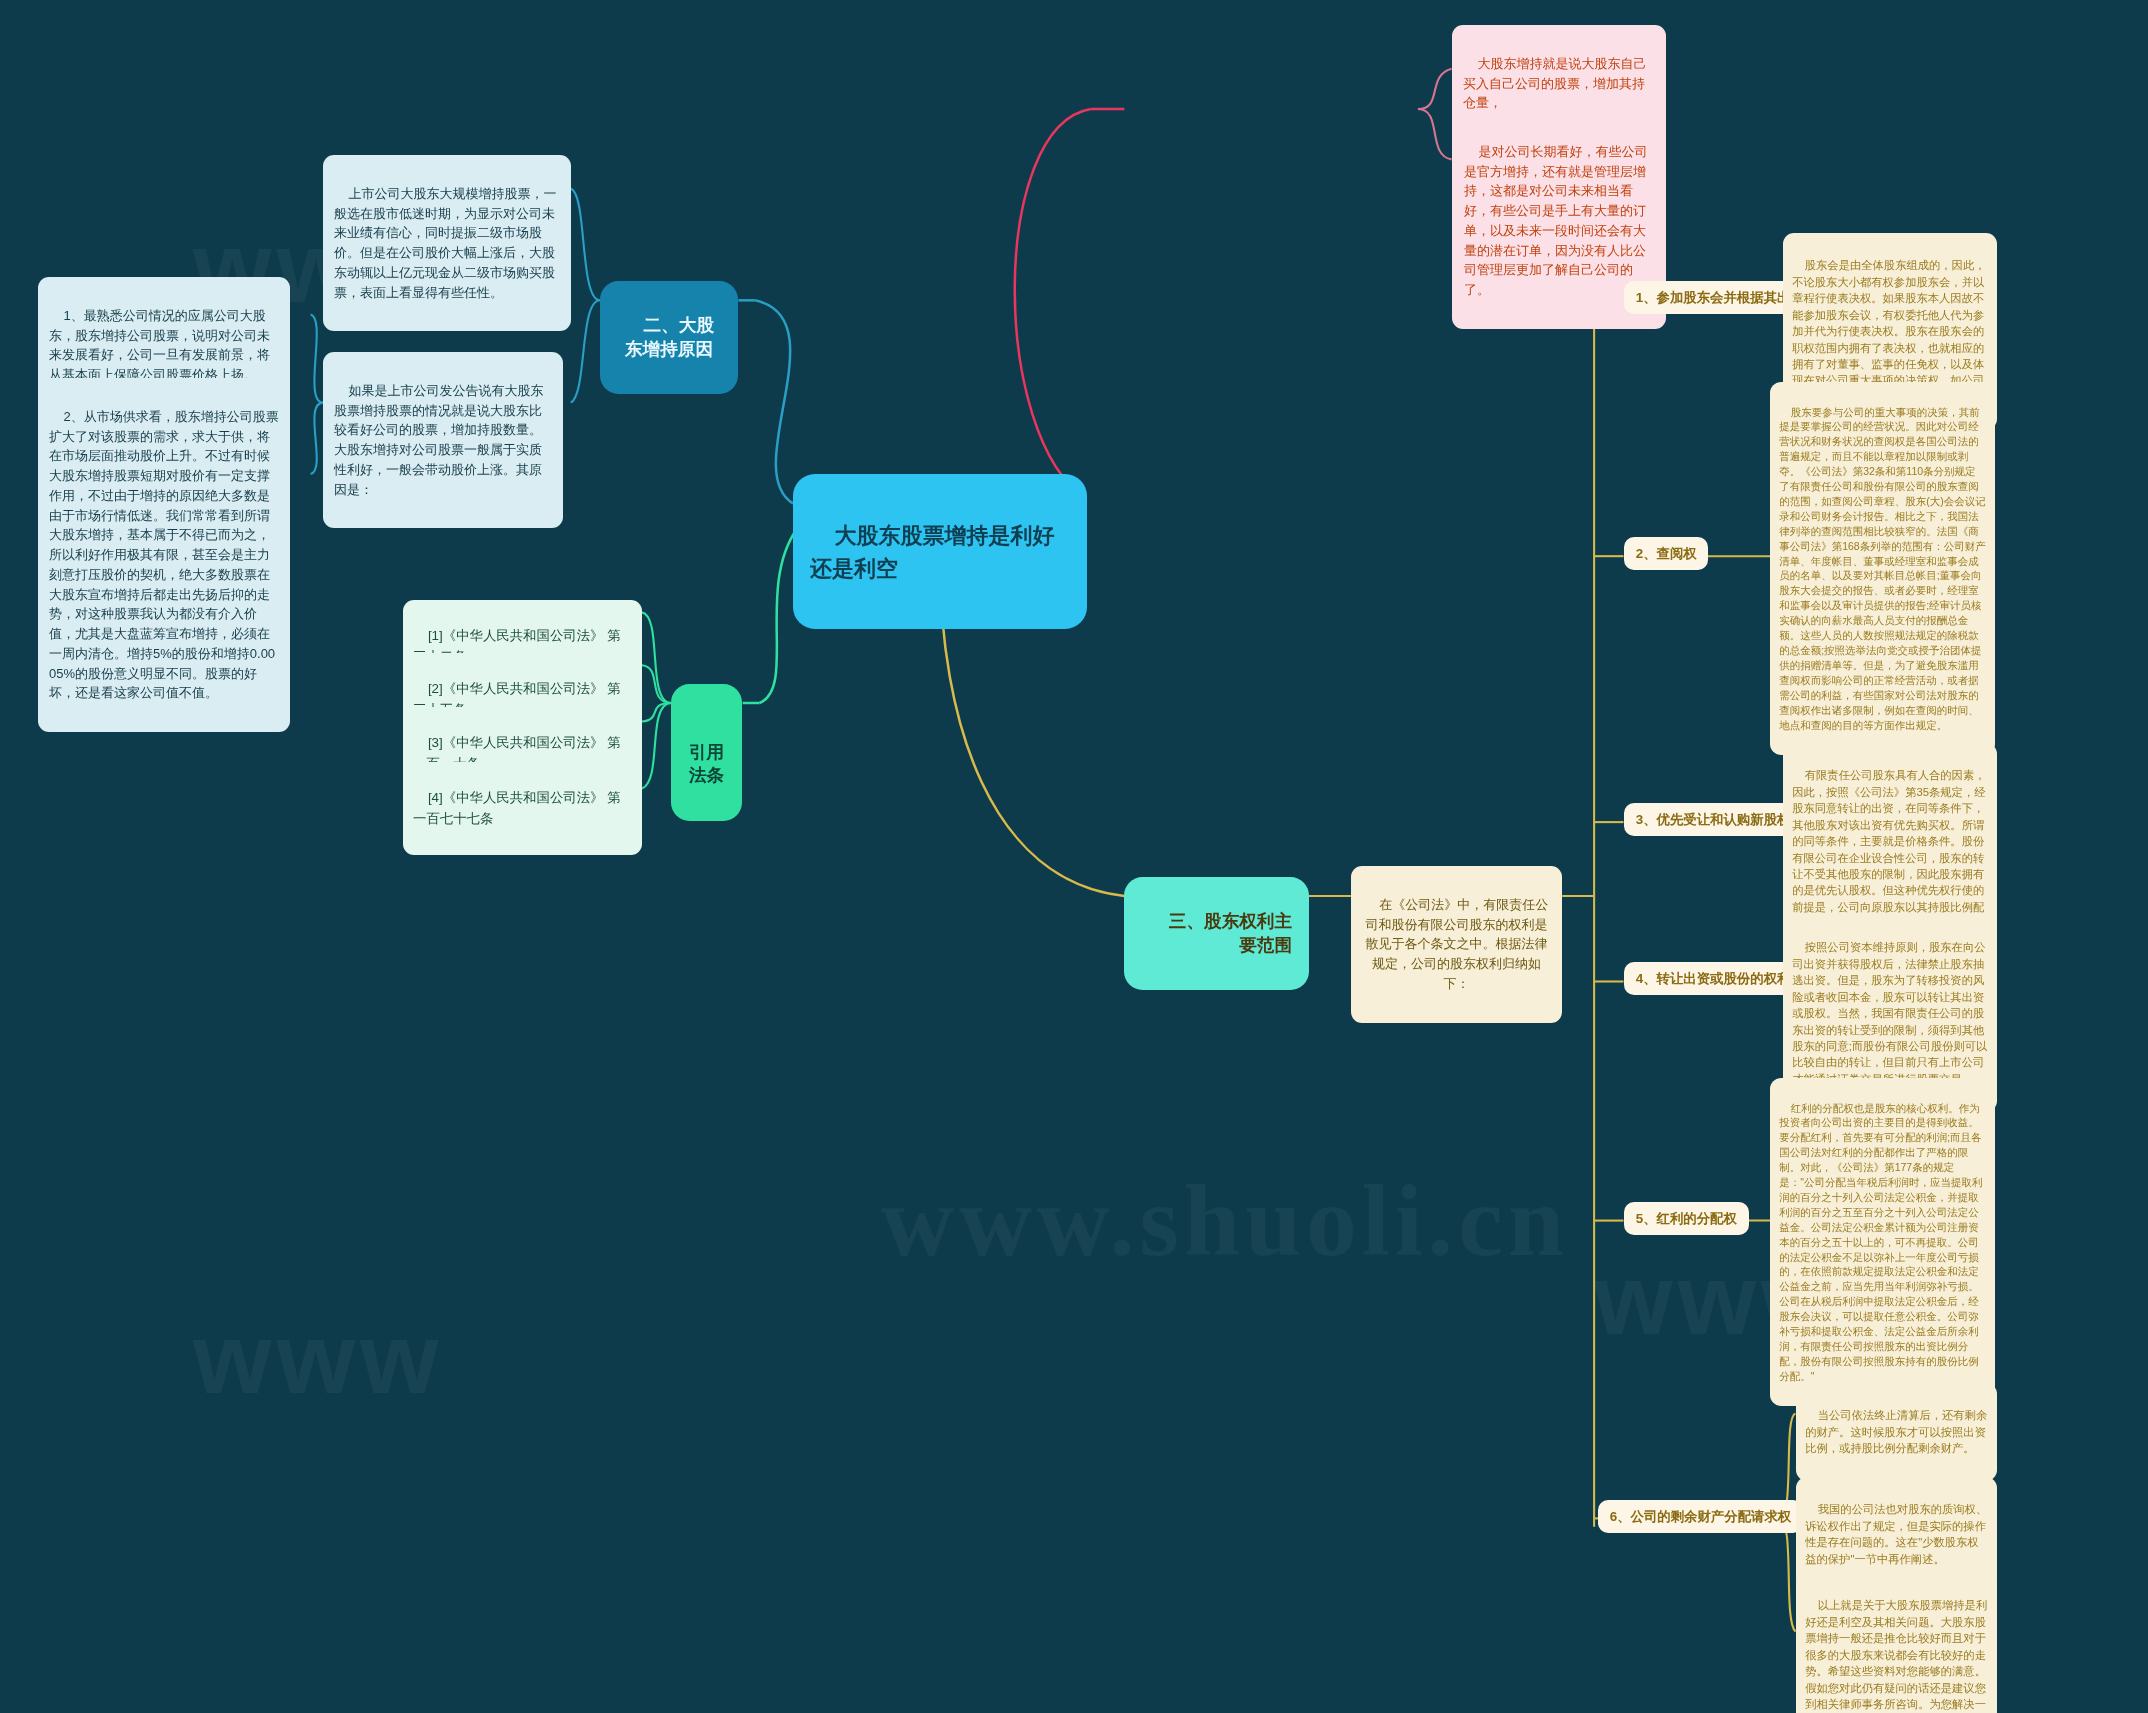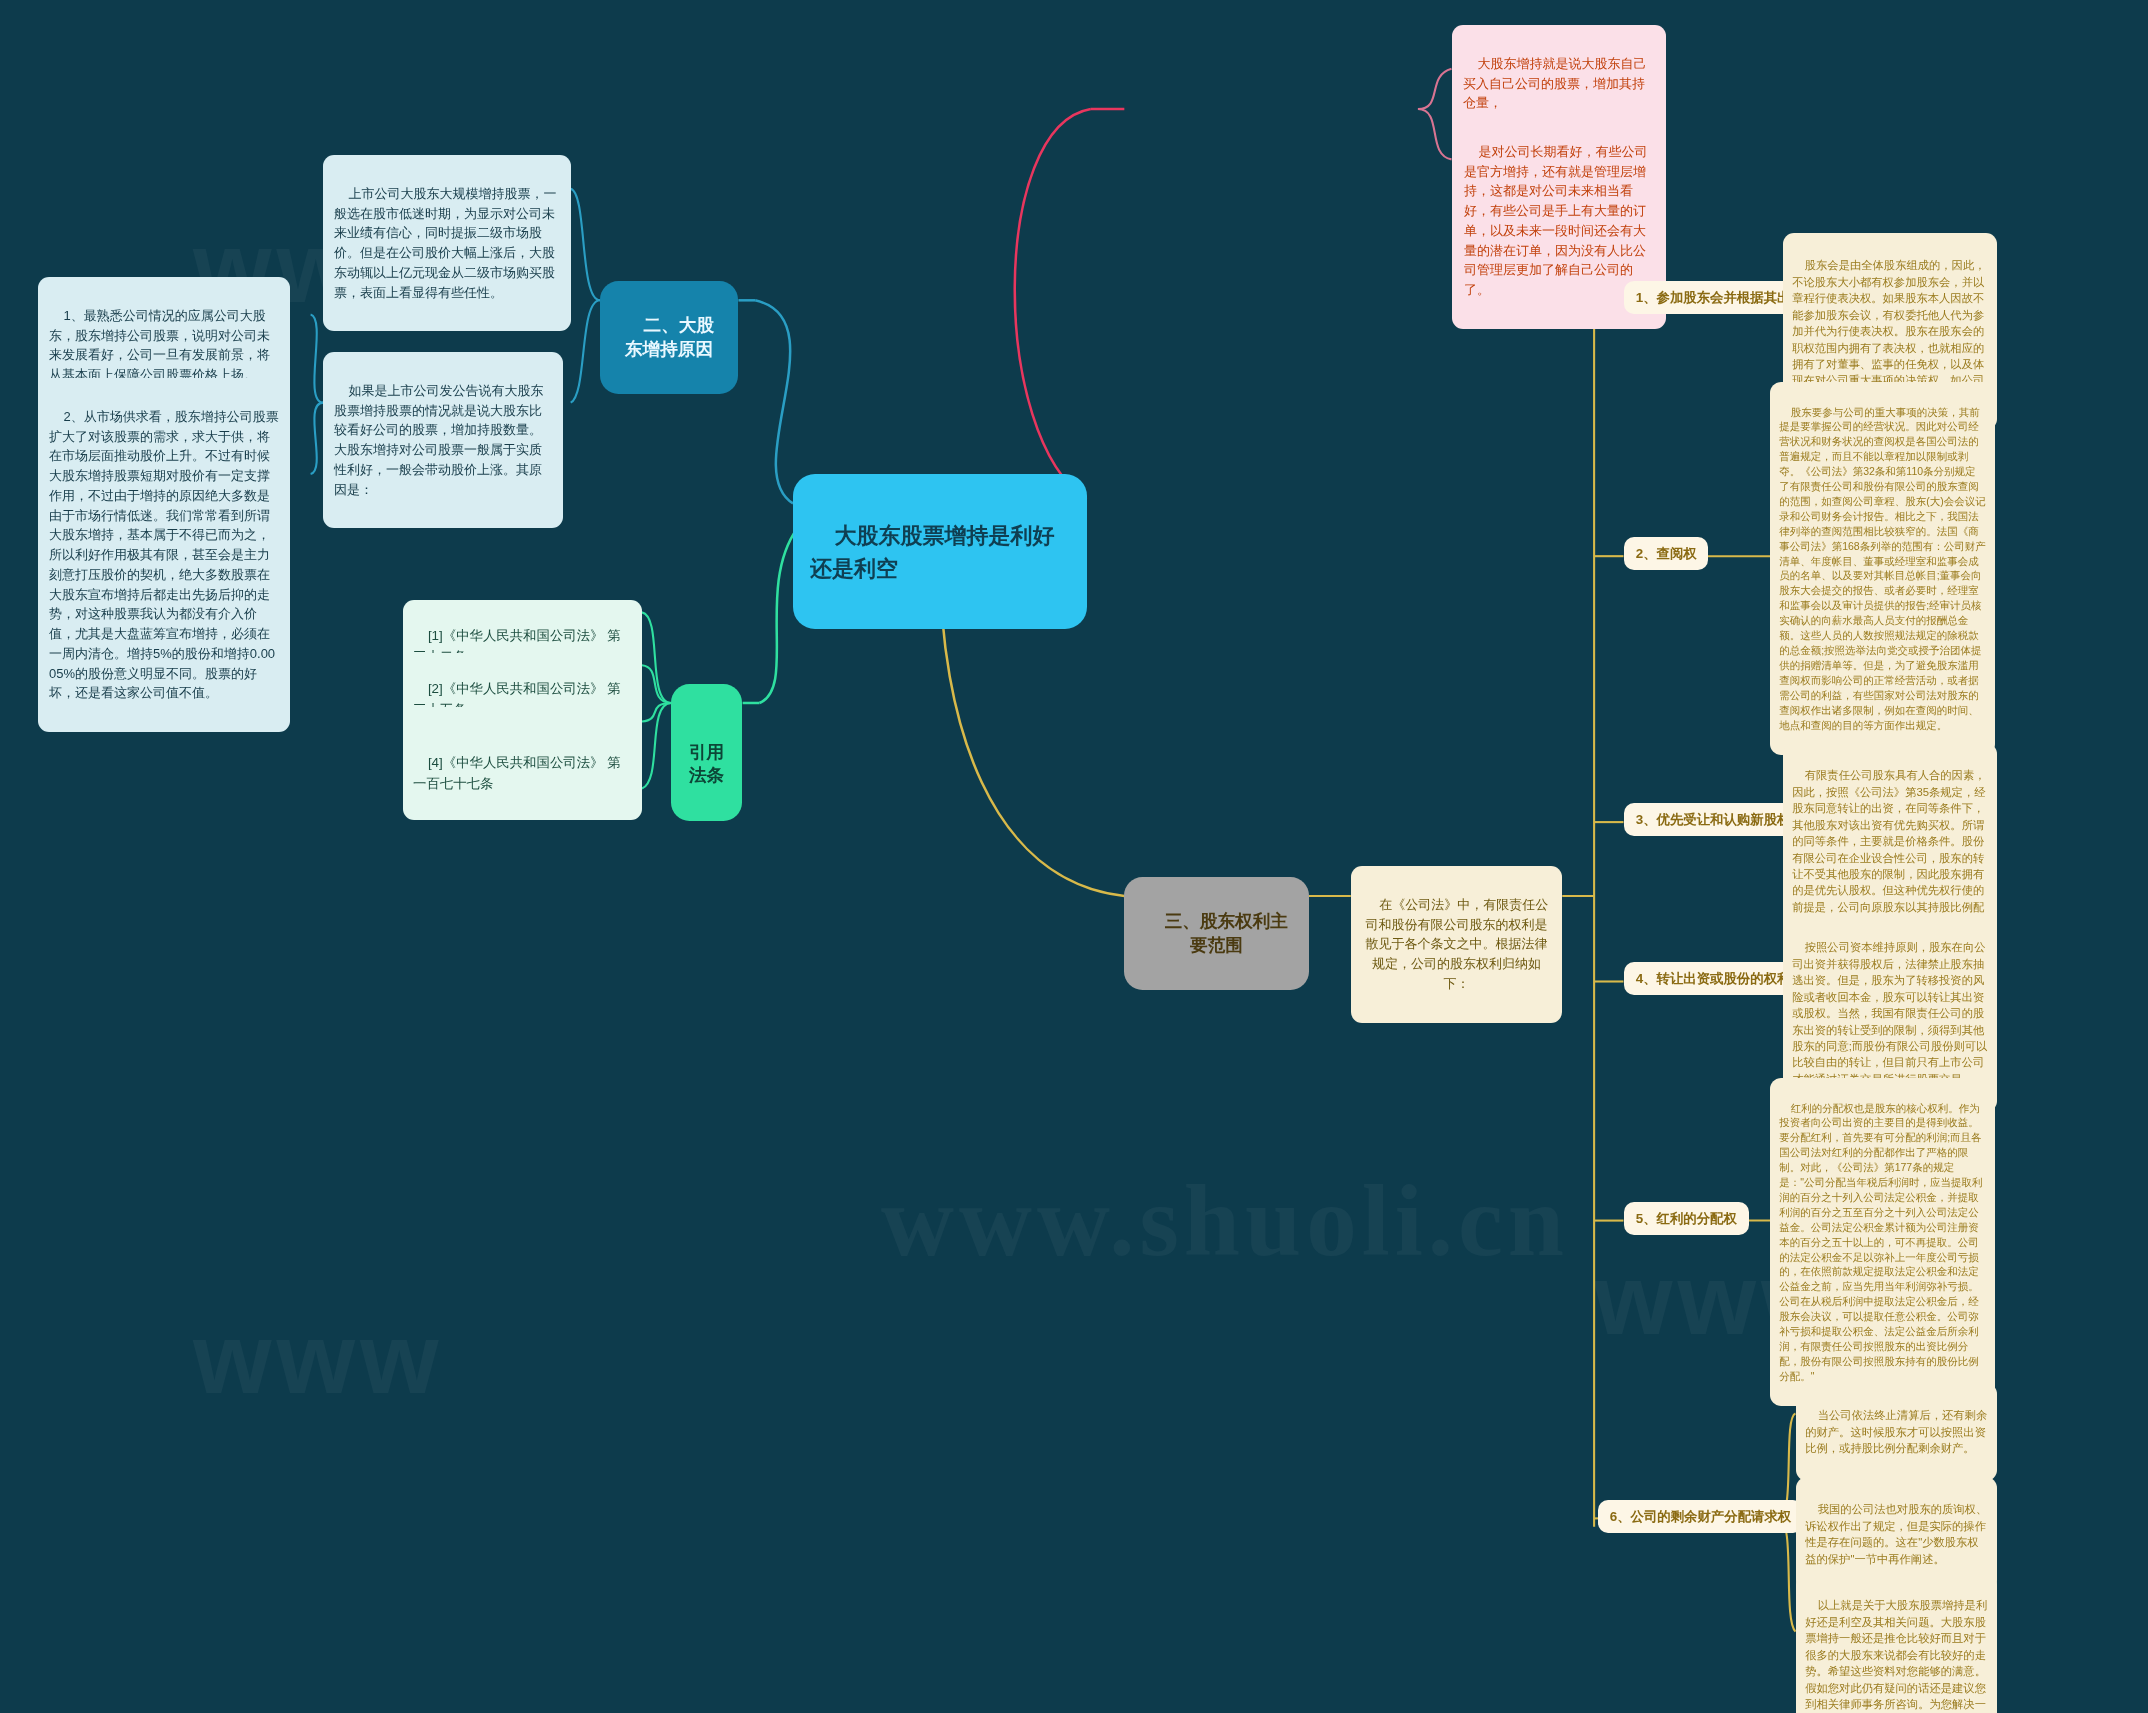--- a/index.html
+++ b/index.html
@@ -54,21 +54,21 @@
     border-radius: 18.5px;
     font-size: 17.6px;
     font-weight: 600;
     text-align: center;
     padding: 9.2px 17px;
     line-height: 1.35;
   }
   .pill-pink { background: #e8365e; color: #ffffff; }
   .pill-blue { background: #1583ab; color: #e9f8ff; }
   .pill-green { background: #2fe0a0; color: #0d4637; }
-  .pill-yellow { background: #a3a3a3; color: #4a3a10; }
+  .pill-yellow { background: #5eead4; color: #4a3a10; text-align: right; }
 
   
   .leaf {
     font-size: 13px;
     border-radius: 11px;
     padding: 9.2px 11px;
     line-height: 1.52;
   }
   .leaf-pink { background: #fbe0e8; color: #c2410c; }
   .leaf-cyan { background: #d9edf2; color: #173c4a; }
@@ -178,21 +178,21 @@
   </div>
   <div class="node leaf leaf-mint" style="left:403px; top:600px; width:239px; padding:5.9px 10px;">
     <span>[1]《中华人民共和国公司法》 第三十二条</span>
   </div>
   <div class="node leaf leaf-mint" style="left:403px; top:653px; width:239px; padding:5.9px 10px;">
     <span>[2]《中华人民共和国公司法》 第三十五条</span>
   </div>
   <div class="node leaf leaf-mint" style="left:403px; top:707px; width:239px; padding:5.9px 10px;">
     <span>[3]《中华人民共和国公司法》 第一百一十条</span>
   </div>
-  <div class="node leaf leaf-mint" style="left:403px; top:727px; width:239px; padding:5.9px 10px;">
+  <div class="node leaf leaf-mint" style="left:403px; top:762px; width:239px; padding:5.9px 10px;">
     <span>[4]《中华人民共和国公司法》 第一百七十七条</span>
   </div>
 
   <div class="node pill pill-yellow" style="left:1124px; top:877px; width:185px;">
     <span>三、股东权利主要范围</span>
   </div>
   <div class="node leaf leaf-cream" style="left:1351px; top:866px; width:211px; color:#6e5a12;text-align:center;">
     <span>在《公司法》中，有限责任公司和股份有限公司股东的权利是散见于各个条文之中。根据法律规定，公司的股东权利归纳如下：</span>
   </div>
 

